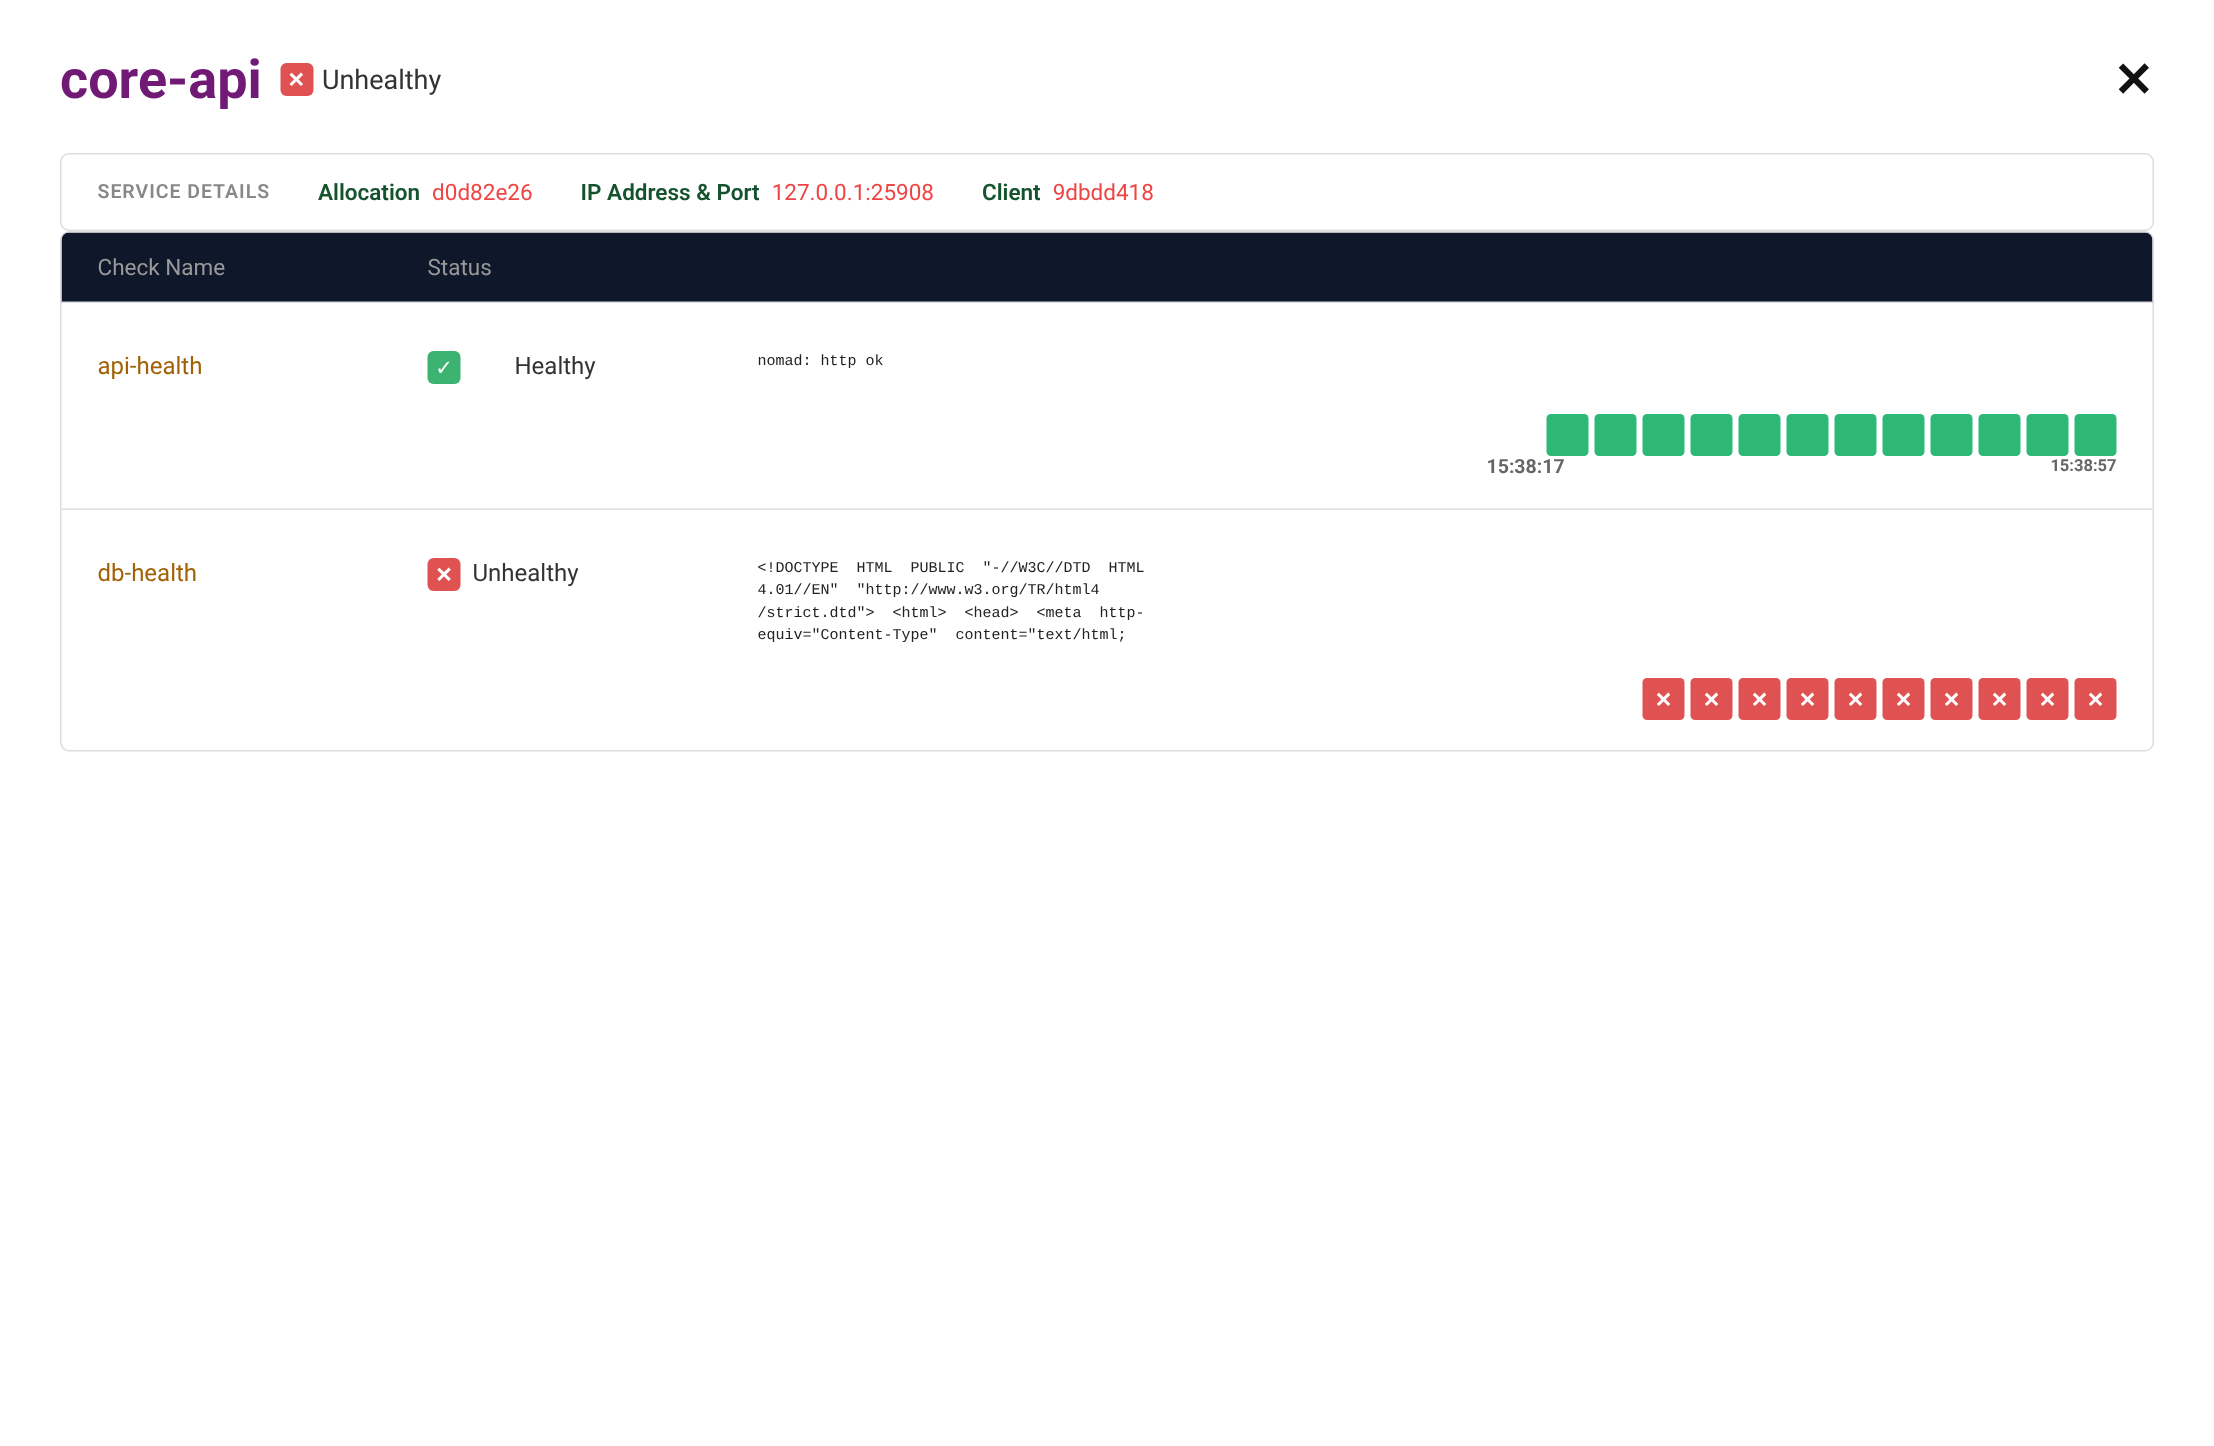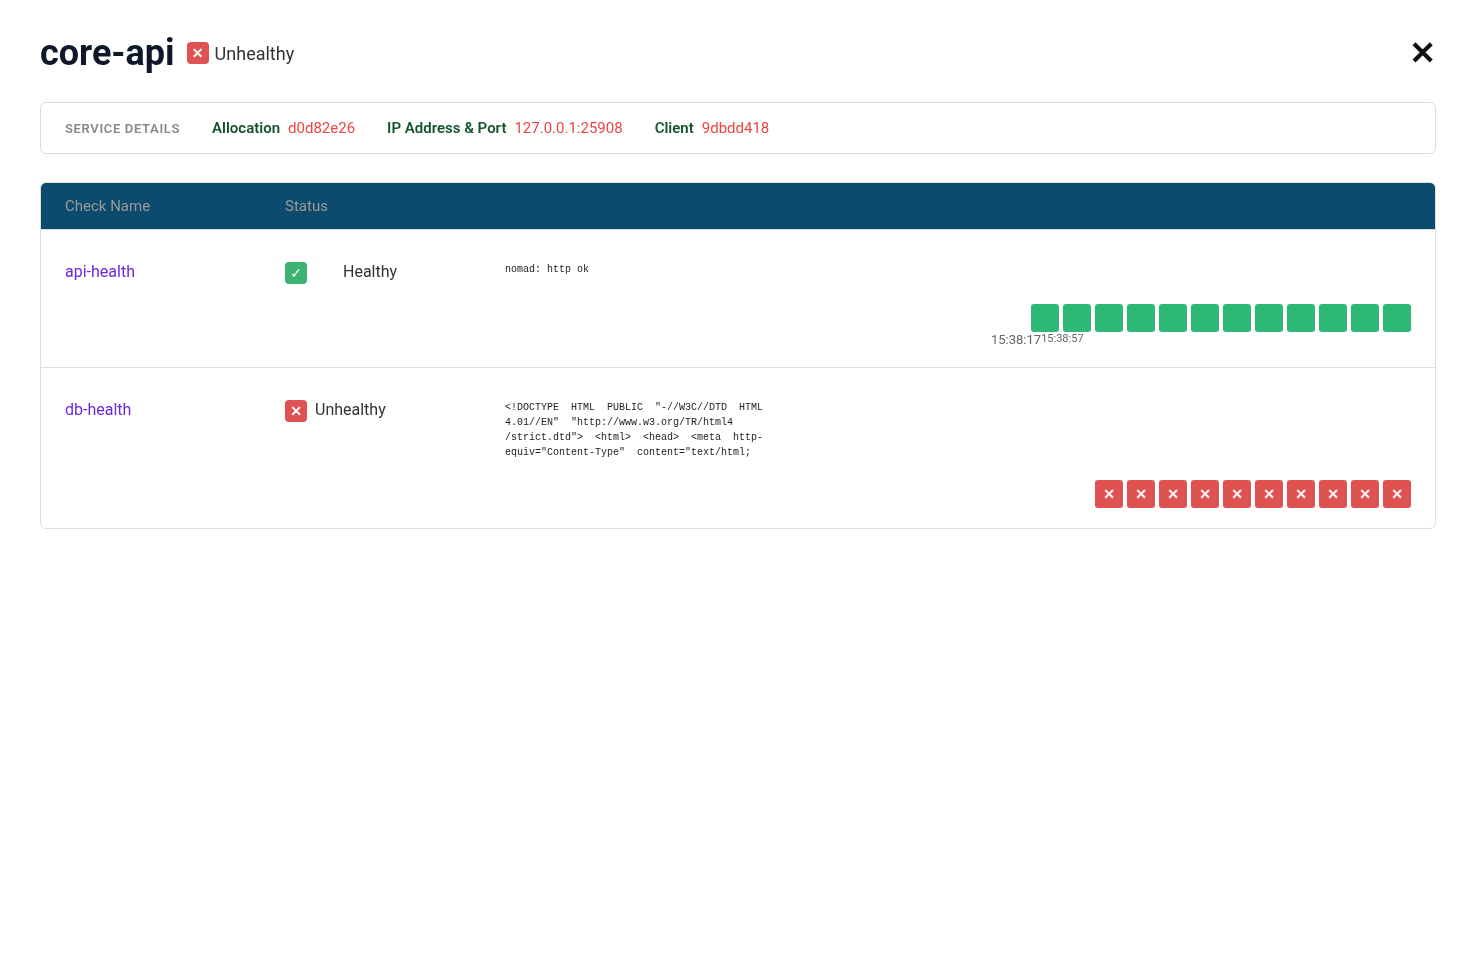--- a/index.html
+++ b/index.html
@@ -19,21 +19,21 @@
       margin-bottom: 28px;
     }
     .header-left {
       display: flex;
       align-items: center;
       gap: 12px;
     }
     .app-title {
       font-size: 36px;
       font-weight: 700;
-      color: #0f172a;
+      color: #701a75;
     }
     .status-badge {
       display: flex;
       align-items: center;
       gap: 6px;
       font-size: 18px;
       color: #333;
     }
     .status-icon-unhealthy {
       width: 22px;
@@ -57,21 +57,20 @@
       line-height: 1;
     }
 
     .service-details-bar {
       border: 1px solid #ddd;
       border-radius: 6px;
       padding: 16px 24px;
       display: flex;
       align-items: center;
       gap: 32px;
-      margin-bottom: 28px;
     }
     .service-details-label {
       font-size: 13px;
       font-weight: 600;
       color: #888;
       letter-spacing: 0.05em;
       text-transform: uppercase;
     }
     .detail-item {
       display: flex;
@@ -90,42 +89,42 @@
 
     .checks-table {
       border: 1px solid #ddd;
       border-radius: 6px;
       overflow: hidden;
       width: 100%;
     }
     .checks-header {
       display: grid;
       grid-template-columns: 220px 220px 1fr;
-      background: #0c4a6e;
+      background: #0f172a;
       padding: 14px 24px;
       border-bottom: 1px solid #ddd;
     }
     .checks-header-cell {
       font-size: 15px;
       color: #999;
       font-weight: 400;
     }
     .check-row {
       display: grid;
       grid-template-columns: 220px 220px 1fr;
       padding: 28px 24px 20px 24px;
       border-bottom: 1px solid #ddd;
       position: relative;
     }
     .check-row:last-child {
       border-bottom: none;
     }
     .check-name {
       font-size: 16px;
-      color: #6d28d9;
+      color: #a16207;
       font-weight: 400;
       padding-top: 4px;
     }
     .check-status {
       display: flex;
       align-items: flex-start;
       gap: 8px;
       padding-top: 4px;
     }
     .status-icon-healthy {
@@ -196,21 +195,23 @@
       color: #666;
     }
     .timeline-wrapper {
       display: flex;
       flex-direction: column;
       align-items: flex-end;
       width: 420px;
     }
     .timeline-labels-row {
       display: flex;
+      justify-content: space-between;
       width: 100%;
+      font-weight: bold;
     }
   </style>
 </head>
 <body>
 
 <div class="header">
   <div class="header-left">
     <span class="app-title">core-api</span>
     <div class="status-badge">
       <div class="status-icon-unhealthy">

